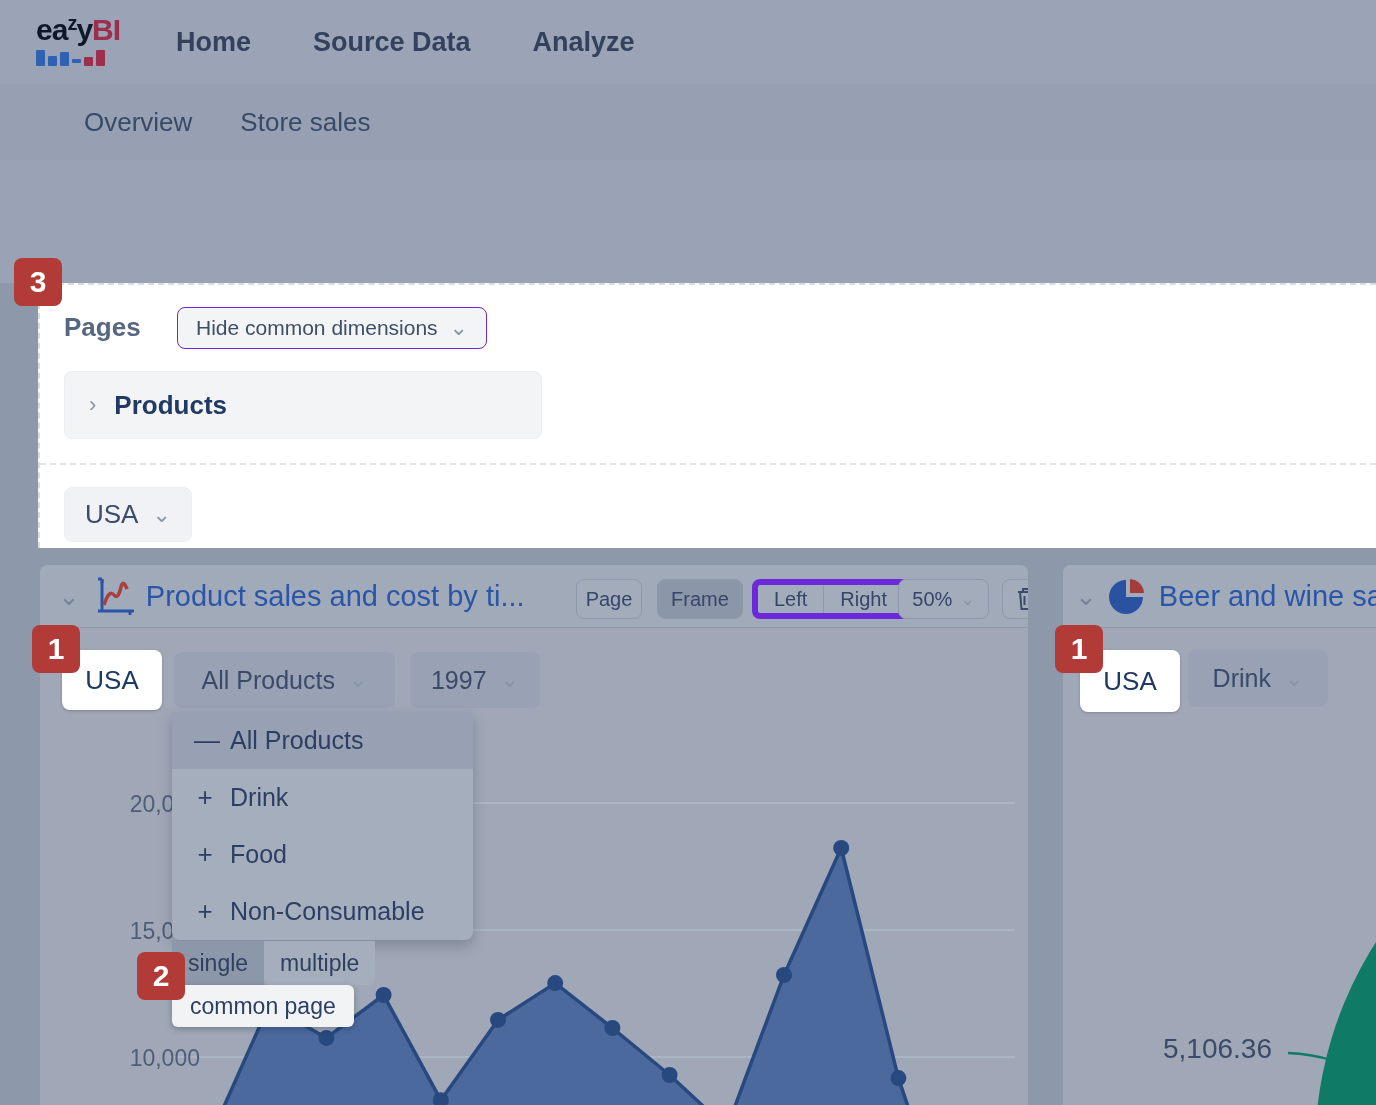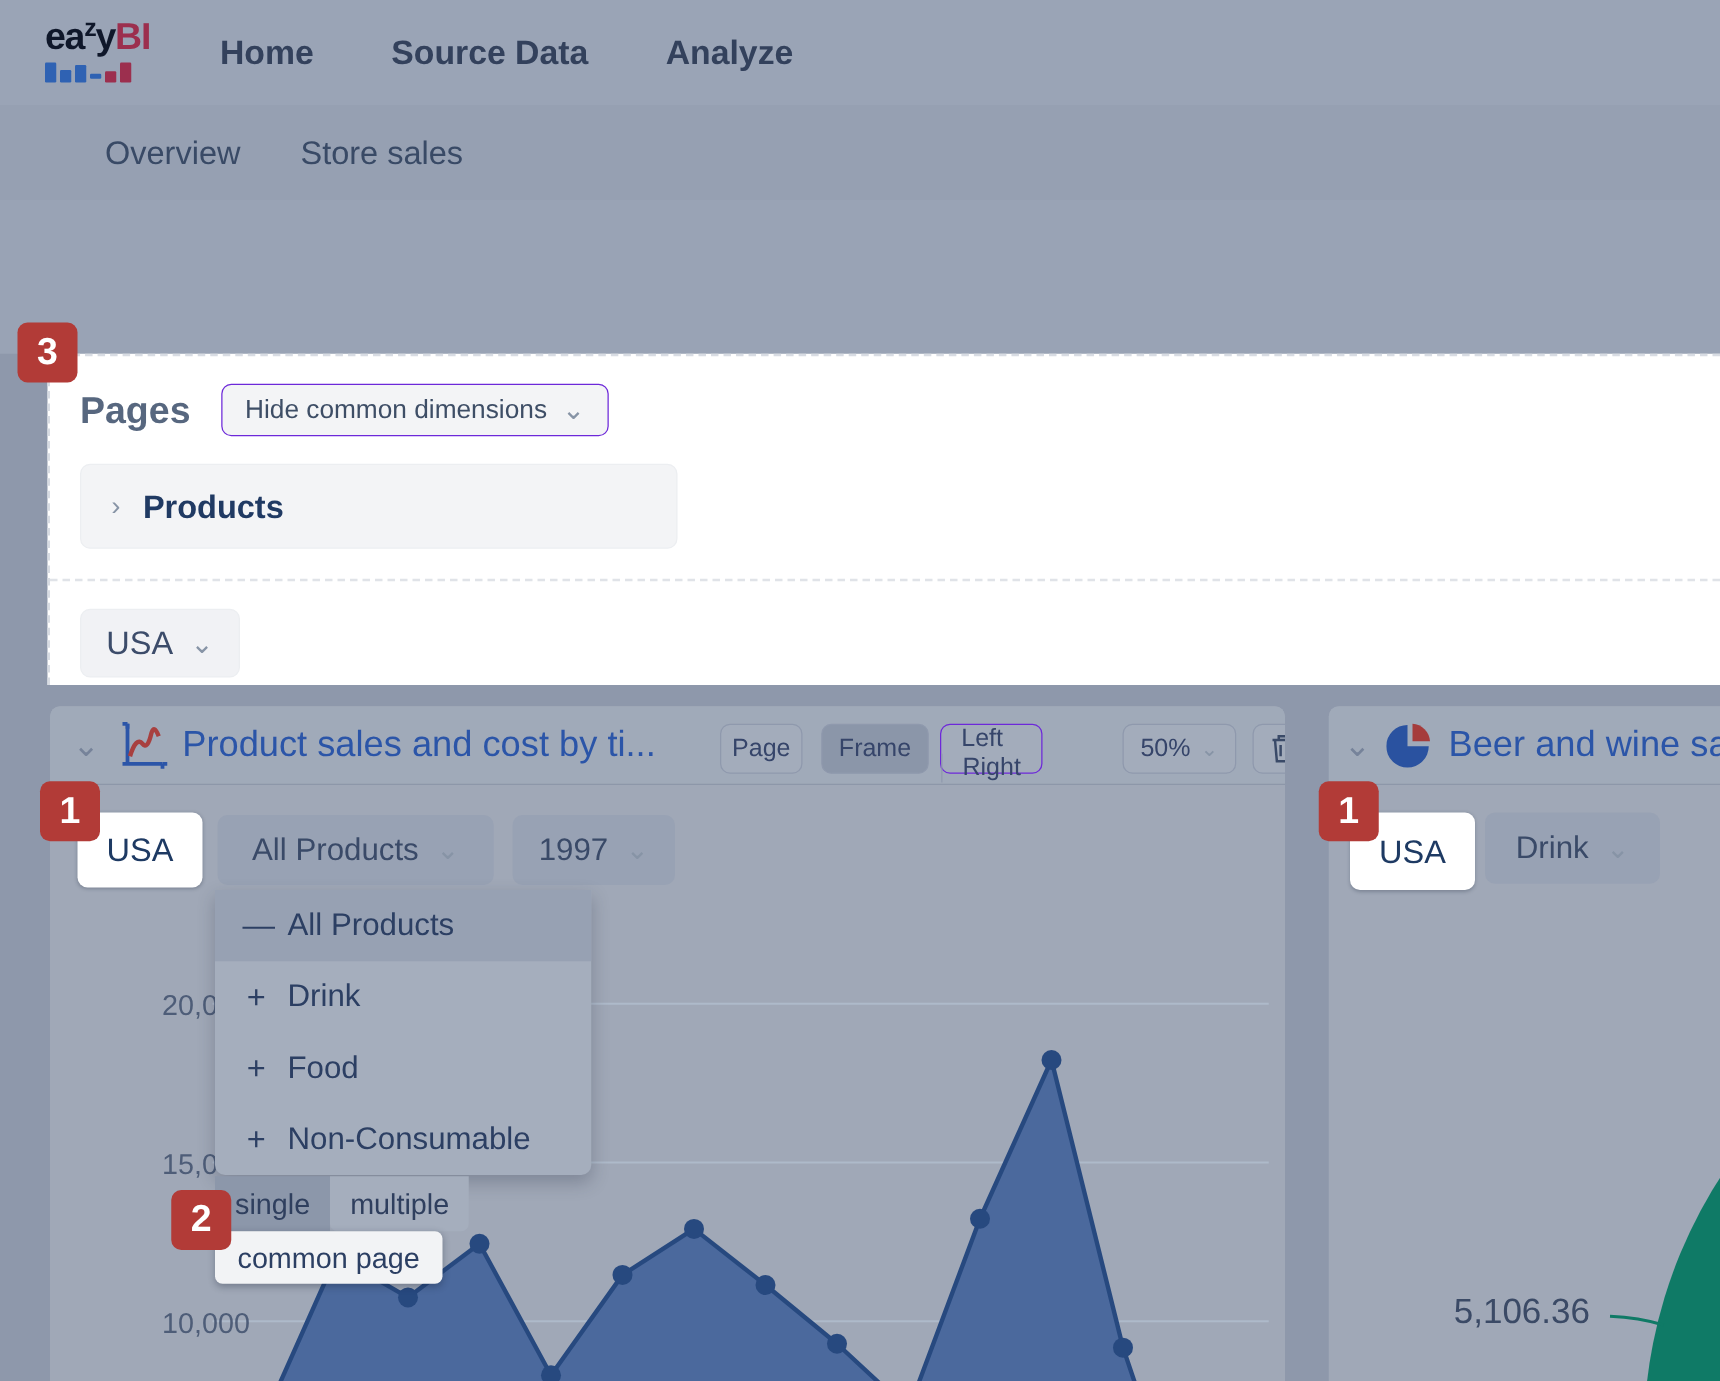--- a/index.html
+++ b/index.html
@@ -44,21 +44,21 @@
 
   
   .badge { position:absolute; width:48px; height:48px; background:#b23b37; border-radius:8px;
     color:#fff; font-weight:bold; font-size:30px; display:flex; align-items:center;
     justify-content:center; z-index:60; }
 
   
   .pages-wrapper { position:absolute; left:38px; top:283px; width:1338px; height:265px;
     background:#ffffff; border-left:2px dashed #d8dce3; border-top:2px dashed #d8dce3; z-index:40; }
   .pages-top { position:absolute; left:0; top:0; right:0; height:180px; border-bottom:2px dashed #e0e3e8; }
-  .pages-title { position:absolute; left:24px; top:27px; font-size:30px; font-weight:bold; color:#57677f; }
+  .pages-title { position:absolute; left:24px; top:27px; font-size:26px; font-weight:bold; color:#57677f; }
   .hide-dims-btn { position:absolute; left:137px; top:22px; height:42px; padding:0 18px;
     background:#f3f4f6; border:1px solid #6d28d9; border-radius:8px; display:flex; align-items:center;
     gap:12px; font-size:21px; color:#3e4e66; cursor:pointer; }
   .customers-row { position:absolute; left:24px; top:86px; width:478px; height:68px;
     background:#f3f4f6; border:1px solid #eceef1; border-radius:8px; display:flex; align-items:center;
     gap:18px; padding:0 24px; cursor:pointer; }
   .customers-label { font-size:26px; font-weight:bold; color:#203a63; }
   .usa-page-btn { position:absolute; left:24px; top:202px; height:55px; padding:0 20px;
     background:#f1f2f5; border:1px solid #eceef1; border-radius:8px; display:flex; align-items:center;
     gap:14px; font-size:26px; color:#3c4c6a; cursor:pointer; }
@@ -68,22 +68,22 @@
   .panel { position:absolute; top:565px; background:#a0a8b7; border-radius:8px 8px 0 0; overflow:hidden; }
   .panel-left { left:40px; width:988px; height:540px; }
   .panel-right { left:1063px; width:340px; height:540px; }
   .panel-header { position:absolute; left:0; top:0; right:0; height:63px;
     border-bottom:1px solid #8d97a9; display:flex; align-items:center; }
   .panel-title { font-size:29px; font-weight:normal; color:#2b55a8; white-space:nowrap; cursor:pointer; }
   .hdr-btn { height:40px; border:1px solid #8f99ad; border-radius:8px; background:#a3acbb;
     color:#36456a; font-size:20px; display:flex; align-items:center; justify-content:center;
     gap:6px; cursor:pointer; padding:0 16px; position:absolute; top:14px; }
   .hdr-btn.active { background:#8b96a9; }
-  .hdr-group { position:absolute; top:14px; height:40px; border:1px solid #6d28d9; border-radius:8px;
-    background:#a3acbb; display:flex;flex-direction:column; }
+  .hdr-group { position:absolute; top:14px; height:40px; border:6px solid #6d28d9; border-radius:8px;
+    background:#a3acbb; display:flex; }
   .hdr-group .seg { padding:0 16px; font-size:20px; color:#36456a; display:flex; align-items:center; cursor:pointer; }
   .hdr-group .seg + .seg { border-left:1px solid #8f99ad; }
 
   .filter-chip-white { position:absolute; background:#ffffff; border-radius:8px; z-index:55;
     display:flex; align-items:center; justify-content:center; font-size:26px; color:#1e3a63;
     box-shadow:0 1px 3px rgba(20,30,50,.25); cursor:pointer; }
   .filter-btn { position:absolute; background:#98a2b4; border-radius:8px; display:flex;
     align-items:center; justify-content:center; gap:14px; font-size:25px; color:#3a4a68; cursor:pointer; }
 
   .ytick { position:absolute; width:88px; text-align:right; font-size:23px; color:#4e5d78; }

